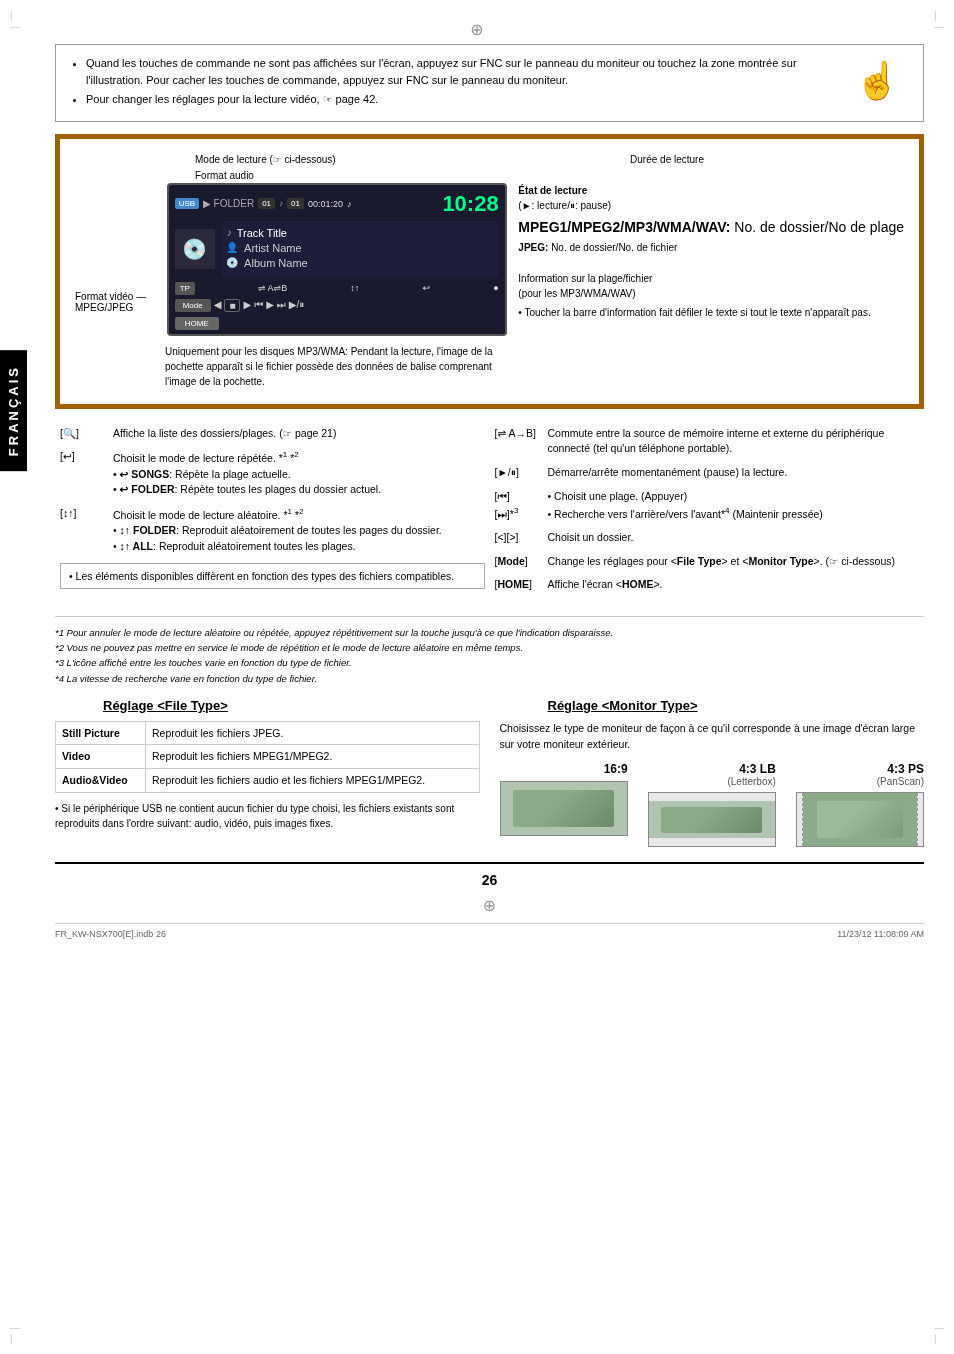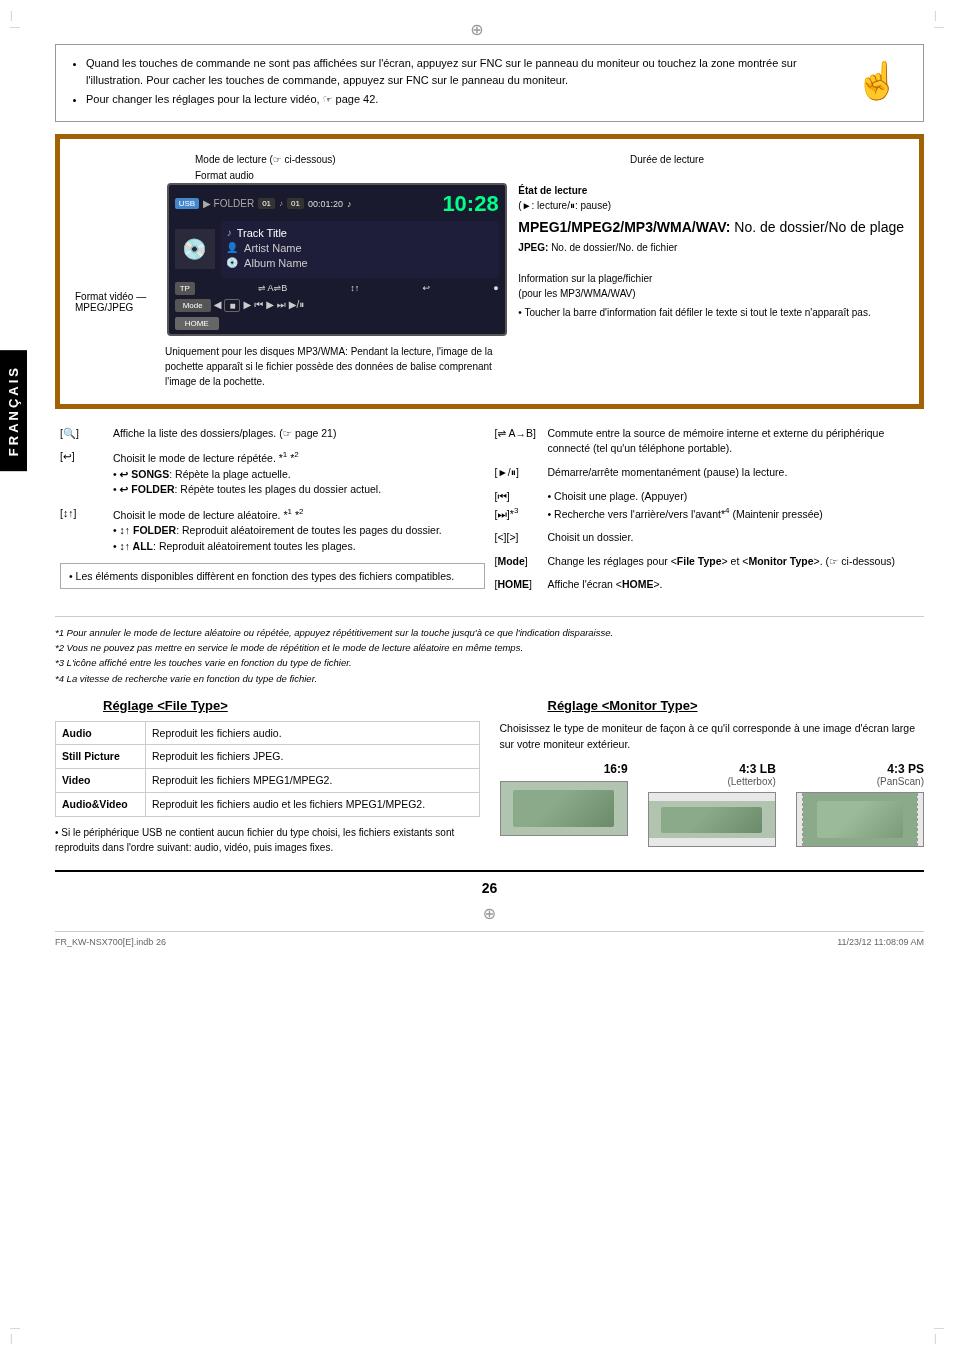--- a/index.html
+++ b/index.html
@@ -539,24 +539,20 @@
       <div>*3  L'icône affiché entre les touches varie en fonction du type de fichier.</div>
       <div>*4  La vitesse de recherche varie en fonction du type de fichier.</div>
     </div>
 
     <div class="bottom-section">
 
       <div>
         <div class="section-title">Réglage &lt;File Type&gt;</div>
         <table class="file-type-table">
           <tbody>
-              <tr>
-            <td>Audio</td>
-            <td>Reproduit les fichiers audio.</td>
-          </tr>
           <tr>
             <td>Still Picture</td>
             <td>Reproduit les fichiers JPEG.</td>
           </tr>
           <tr>
             <td>Video</td>
             <td>Reproduit les fichiers MPEG1/MPEG2.</td>
           </tr>
           <tr>
             <td>Audio&amp;Video</td>

